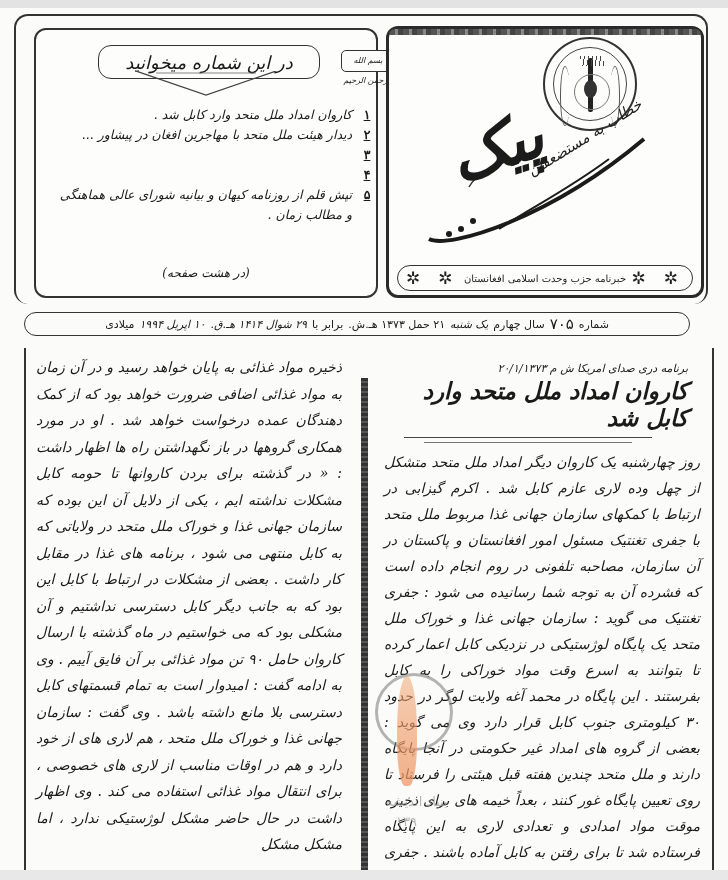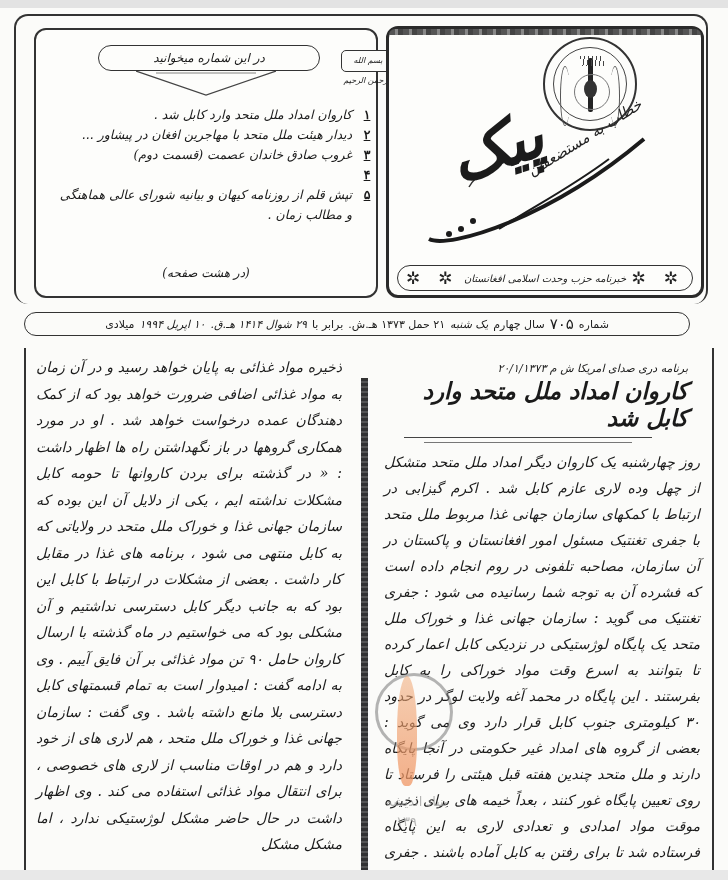--- a/index.html
+++ b/index.html
@@ -71,40 +71,40 @@
       font-family: "DejaVu Serif", serif; font-size: 15px; font-style: italic;
       direction: rtl; transform: rotate(-32deg); color: #222;
     }
     .masthead-motto-box {
       position: absolute; left: 8px; top: 236px; width: 296px; height: 26px;
       border: 1.5px solid #333; border-radius: 14px;
       display: flex; align-items: center; justify-content: space-between; padding: 0 8px;
       direction: rtl;
     }
     .stars { font-size: 17px; font-weight: bold; color: #222; letter-spacing: 6px; }
-    .motto-text { font-size: 10px; font-style: italic; color: #222; font-family: "DejaVu Serif", serif; }
+    .motto-text { font-size: 10px; color: #222; font-family: "DejaVu Serif", serif; }
 
     
     .bismillah {
       position: absolute; left: 341px; top: 42px; width: 54px; height: 22px;
       border: 1.5px solid #333; border-radius: 5px; background: #fcfcfa;
       font-size: 8px; direction: rtl; text-align: center; line-height: 20px;
       font-style: italic; font-family: "DejaVu Serif", serif;
     }
 
     
     .contents {
       position: absolute; left: 34px; top: 20px; width: 344px; height: 270px;
       border: 2px solid #333; border-radius: 12px; background: #fdfdfb;
     }
     .contents-header {
-      position: absolute; left: 62px; top: 15px; width: 222px; height: 26px;
+      position: absolute; left: 62px; top: 15px; width: 222px; height: 34px;
       border: 1.5px solid #333; border-radius: 13px;
       display: flex; align-items: center; justify-content: center;
-      font-size: 12px; direction: rtl; font-style: italic; font-family: "DejaVu Serif", serif;
+      font-size: 18px; direction: rtl; font-style: italic; font-family: "DejaVu Serif", serif;
     }
     .contents-arrow-line {
       position: absolute; left: 100px; top: 41px; width: 140px; height: 26px;
     }
     .contents-list {
       position: absolute; left: 8px; top: 75px; width: 330px;
       direction: rtl; list-style: none;
     }
     .contents-list li {
       display: flex; align-items: baseline; gap: 8px; font-size: 12.5px;
@@ -193,21 +193,20 @@
       <li>
           <span class="num">۱</span>
           <span>کاروان امداد ملل متحد وارد کابل شد .</span>
         </li>
       <li>
           <span class="num">۲</span>
           <span>دیدار هیئت ملل متحد با مهاجرین افغان در پیشاور ...</span>
         </li>
       <li>
           <span class="num">۳</span>
-          <span>غروب صادق خاندان عصمت (قسمت دوم)</span>
         </li>
       <li>
           <span class="num">۴</span>
         </li>
       <li>
           <span class="num">۵</span>
           <span>تپش قلم از روزنامه کیهان و بیانیه شورای عالی هماهنگی</span>
         </li>
       <li>
           <span class="cont">و مطالب زمان .</span>

